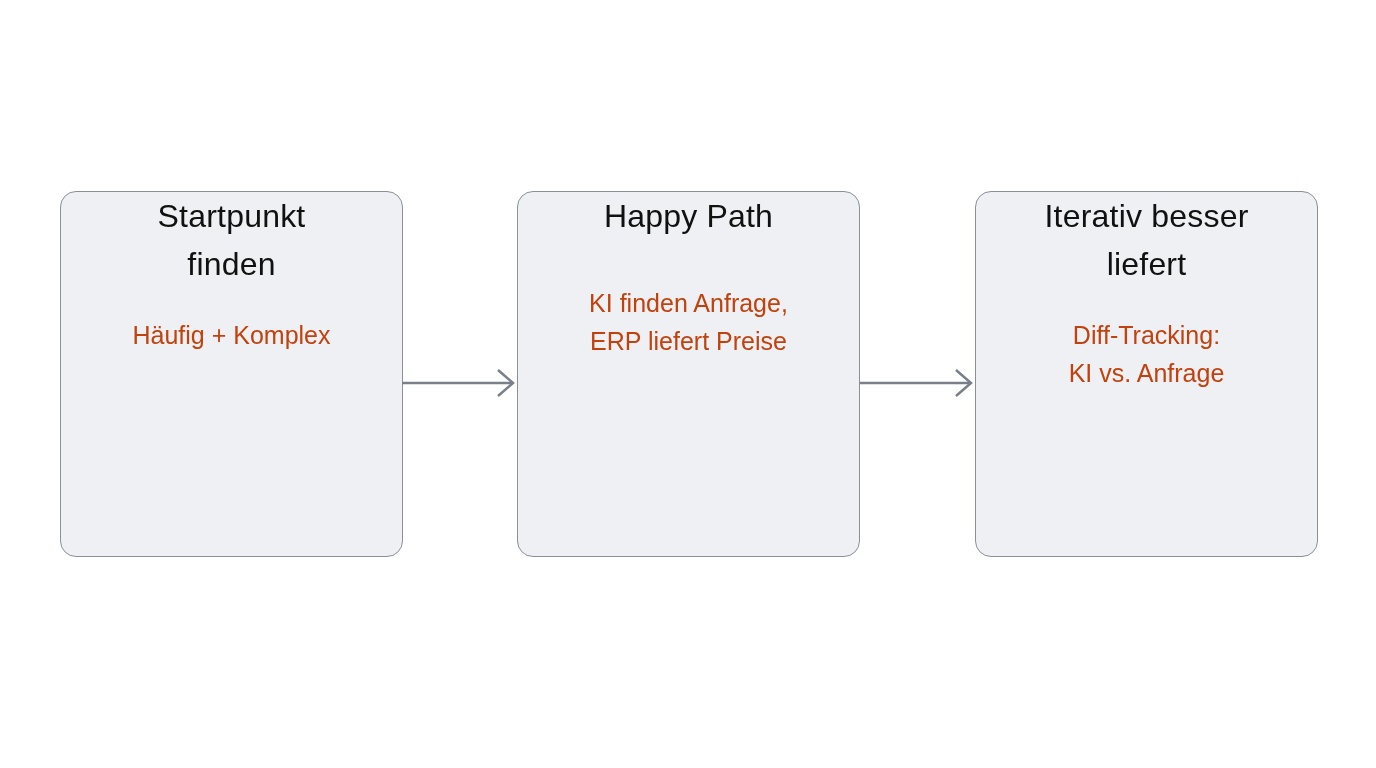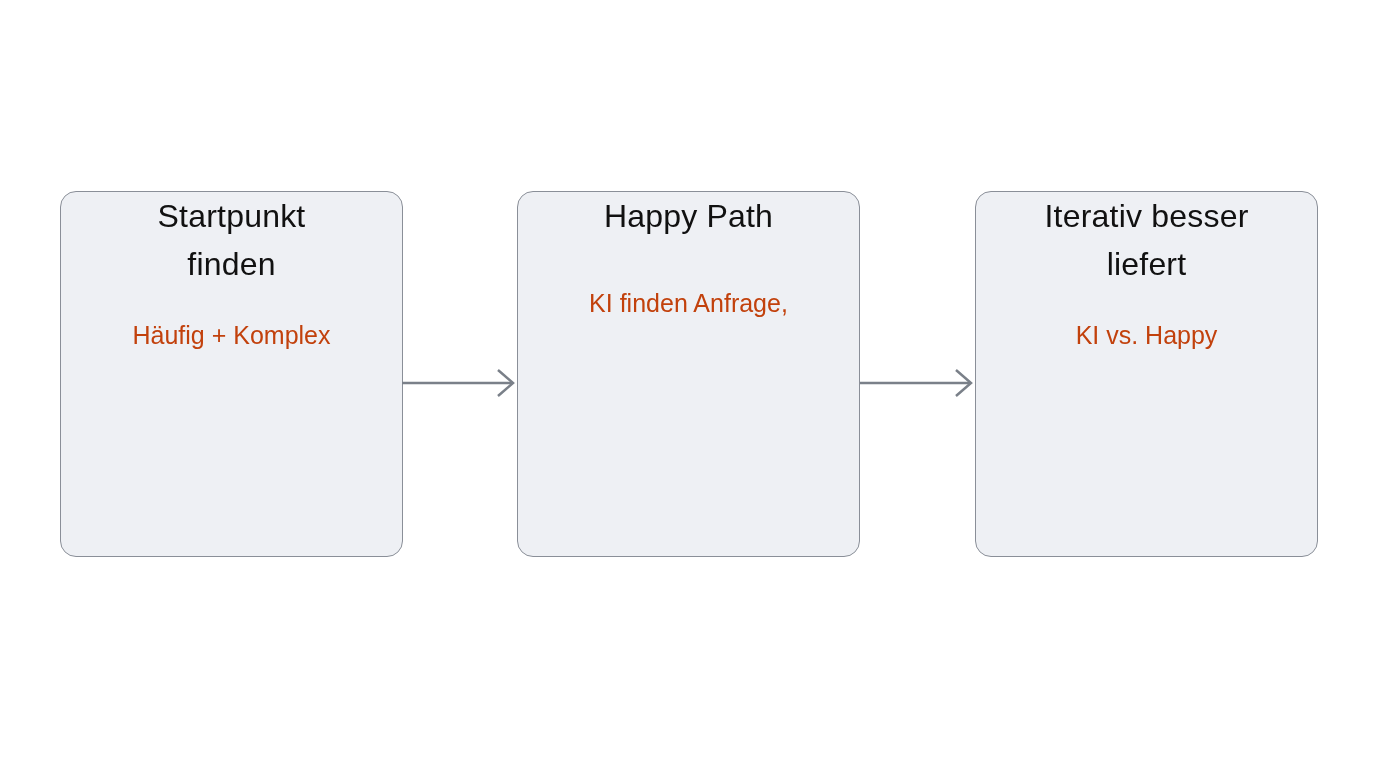--- a/index.html
+++ b/index.html
@@ -97,33 +97,35 @@
       <polyline points="96,7 111,20 96,33" fill="none" stroke="#7a8089" stroke-width="2.5"></polyline>
     </svg>
   </div>
 
   <div class="step-box pos-2">
     <div class="box-title">
       <span>Happy Path</span>
     </div>
     <div class="box-subtitle">
       <span>KI finden Anfrage,</span>
+      <span>ERP liefert Preise</span>
     </div>
   </div>
 
   <div class="connector pos-2">
     <svg viewBox="0 0 115 40" xmlns="http://www.w3.org/2000/svg" aria-hidden="true">
       <line x1="0" y1="20" x2="110" y2="20" stroke="#7a8089" stroke-width="2.5"></line>
       <polyline points="96,7 111,20 96,33" fill="none" stroke="#7a8089" stroke-width="2.5"></polyline>
     </svg>
   </div>
 
   <div class="step-box pos-3">
     <div class="box-title">
       <span>Iterativ besser</span>
       <span>liefert</span>
     </div>
     <div class="box-subtitle">
-      <span>KI vs. Happy</span>
+      <span>Diff-Tracking:</span>
+      <span>KI vs. Anfrage</span>
     </div>
   </div>
 
 </div>
 
 </body></html>

